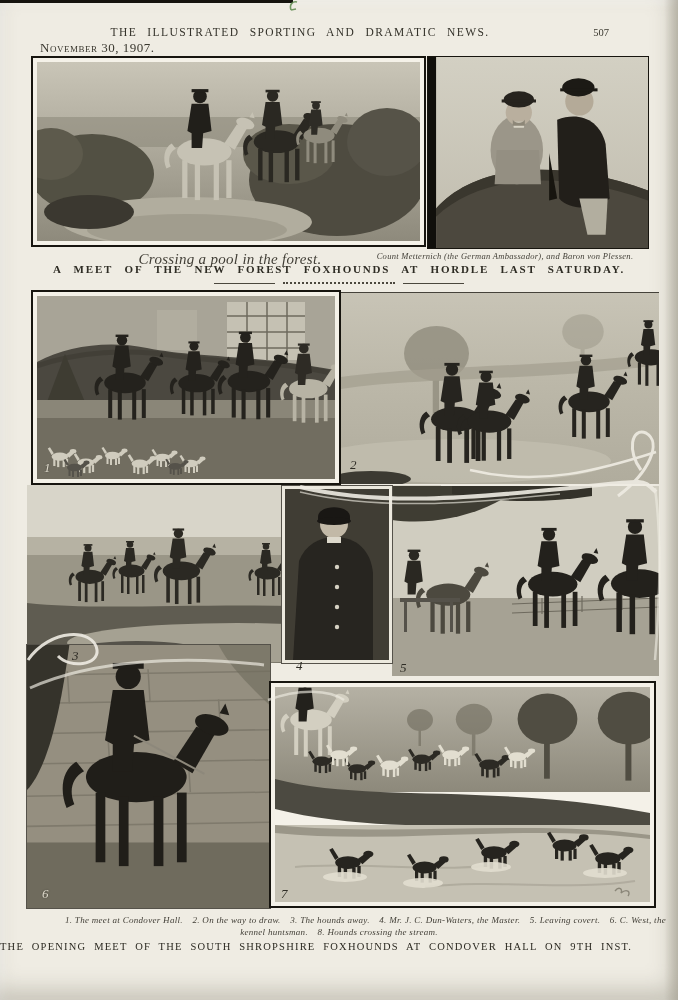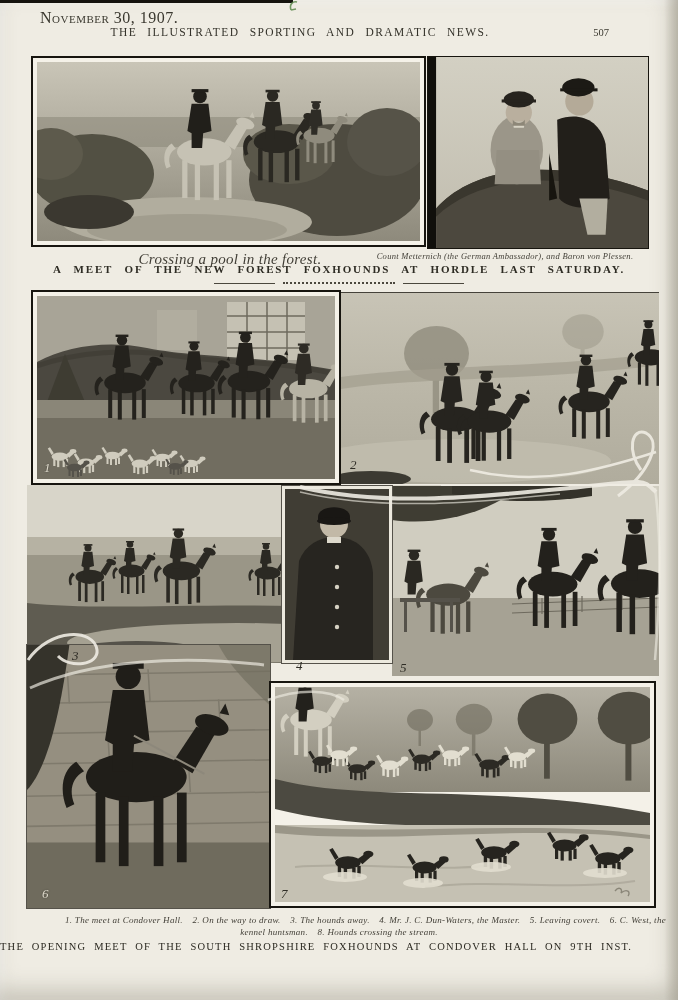--- a/index.html
+++ b/index.html
@@ -4,21 +4,21 @@
 <style>
   html,body{margin:0;padding:0;background:#d8d4c8;}
   .page{position:relative;width:678px;height:1000px;margin:0 auto;
         background:#efece3;overflow:hidden;
         font-family:"Liberation Serif","DejaVu Serif",serif;color:#2e2c26;
         box-shadow:inset -6px -10px 22px rgba(95,90,72,.28), inset 3px 3px 10px rgba(255,255,255,.55);}
   .edge-right{position:absolute;right:0;top:0;width:14px;height:100%;
         background:linear-gradient(to right,rgba(0,0,0,0),rgba(120,114,95,.30));}
   .edge-top-strip{position:absolute;left:0;top:0;width:293px;height:3px;background:#15130e;}
   .txt{position:absolute;white-space:nowrap;}
-  .hdr-date{left:40px;top:9px;font-size:16px;font-variant:small-caps;letter-spacing:.5px;color:#3a382f;}
+  .hdr-date{left:40px;top:40px;font-size:13px;font-variant:small-caps;letter-spacing:.5px;color:#3a382f;}
   .hdr-title{left:0;width:600px;top:26px;text-align:center;font-size:11.5px;
         letter-spacing:1.4px;word-spacing:6px;color:#34322a;}
   .hdr-page{left:529px;width:80px;top:27px;text-align:right;font-size:10.5px;color:#3a382f;}
   .cap{font-style:italic;font-size:15px;color:#413e36;letter-spacing:.3px;}
   .cap-left{left:60px;top:251px;width:340px;text-align:center;}
   .cap-right{left:348px;top:251px;width:314px;text-align:center;font-size:8.5px;}
   .headline-top{left:0;top:263px;width:678px;text-align:center;font-size:11px;font-weight:600;
         letter-spacing:1.8px;word-spacing:7px;color:#2e2c24;}
   .divider{position:absolute;left:214px;top:282px;width:250px;display:flex;align-items:center;}
   .divider .bar{flex:1;border-top:1px solid #4a473d;}

